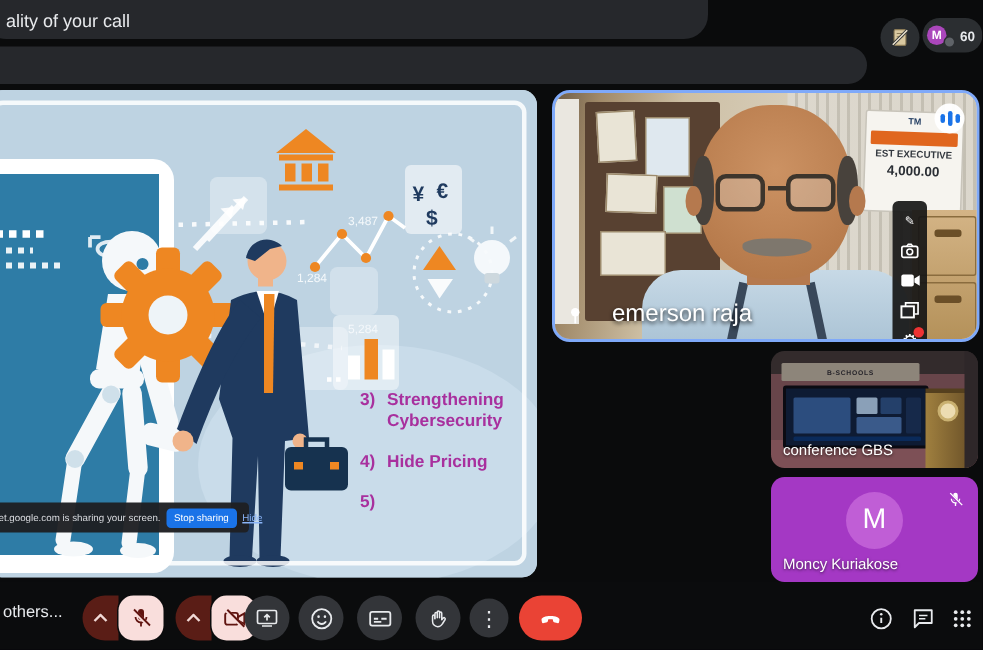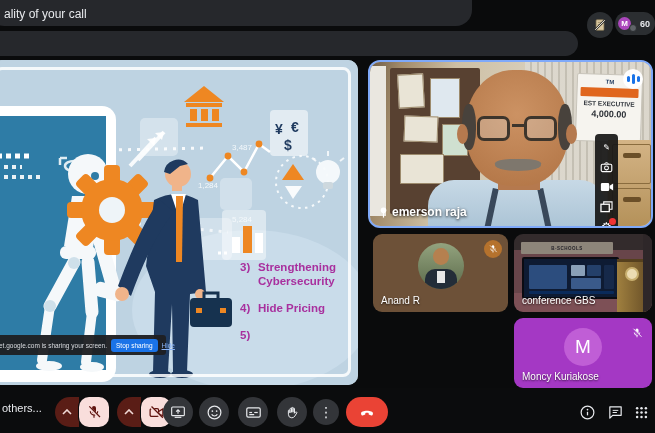--- a/index.html
+++ b/index.html
@@ -56,21 +56,21 @@
   .mv-hair { position:absolute; top:42px; width:14px; height:46px; background:#48423c; border-radius:45%; }
   .mv-ear { position:absolute; top:62px; width:11px; height:20px; background:#b5794e; border-radius:50%; }
   .lens { position:absolute; top:54px; width:33px; height:25px; border:3px solid #3d352c; border-radius:7px; background:rgba(225,232,238,.28); }
   .bridge { position:absolute; left:142px; top:62px; width:12px; height:3px; background:#3d352c; }
   .mv-must { position:absolute; left:125px; top:97px; width:46px; height:12px; background:#7e776d; border-radius:40% 40% 55% 55%; }
   .audio-badge { position:absolute; right:8px; top:7px; width:20px; height:20px; border-radius:50%; background:rgba(255,255,255,.95); display:flex; align-items:center; justify-content:center; gap:2px; }
   .ab-bar { width:3px; background:#1a73e8; border-radius:2px; }
   .cap-bar { position:absolute; left:225px; top:72px; width:23px; height:106px; background:rgba(22,22,22,.92); border-radius:4px; display:flex; flex-direction:column; align-items:center; justify-content:space-around; padding:3px 0; }
   .cap-btn { width:19px; height:18px; display:flex; align-items:center; justify-content:center; background:none; border:none; cursor:pointer; position:relative; color:#fff; }
   .cap-badge { position:absolute; right:0px; top:0px; width:7px; height:7px; background:#e33; border-radius:50%; }
-  .name-label { position:absolute; left:9px; bottom:7px; display:flex; align-items:center; gap:4px; color:#fff; font-size:12px; text-shadow:0 1px 3px rgba(0,0,0,.9);font-weight:bold; }
+  .name-label { position:absolute; left:9px; bottom:7px; display:flex; align-items:center; gap:20px; color:#fff; font-size:16px; text-shadow:0 1px 3px rgba(0,0,0,.9); }
 
   
   .ptile { border-radius:9px; overflow:hidden; }
   .pt-name { position:absolute; left:8px; bottom:6px; color:#fff; font-size:10px; text-shadow:0 1px 2px rgba(0,0,0,.7); }
   .mic-badge { position:absolute; right:6px; top:6px; width:18px; height:18px; border-radius:50%; display:flex; align-items:center; justify-content:center; }
   .t-anand { left:373px; top:234px; width:135px; height:78px; background:#6d5138; }
   .av-photo { position:absolute; left:50%; top:9px; margin-left:-23px; width:46px; height:46px; border-radius:50%; overflow:hidden; background:linear-gradient(#93a37e,#5c6b4b); }
   .av-head { position:absolute; left:50%; top:5px; margin-left:-8px; width:16px; height:17px; border-radius:50%; background:#b5804f; }
   .av-body { position:absolute; left:50%; bottom:0; margin-left:-16px; width:32px; height:20px; background:#232d38; border-radius:10px 10px 0 0; }
   .av-shirt { position:absolute; left:50%; bottom:6px; margin-left:-4px; width:8px; height:12px; background:#e8e8e8; }
@@ -350,37 +350,20 @@
     </div>
     <div class="name-label">
       <svg width="9" height="11" viewBox="0 0 9 11">
           <circle cx="4.5" cy="3.2" r="2.8" fill="#fff"></circle>
           <rect x="3.9" y="5.6" width="1.2" height="5" fill="#fff"></rect>
         </svg>
       <span>emerson raja</span>
     </div>
   </div>
 
-  <div class="abs ptile t-anand">
-    <div class="av-photo">
-      <div class="av-head"></div>
-        <div class="av-body"></div>
-        <div class="av-shirt"></div>
-    </div>
-    <div class="mic-badge" style="background:#b5722d">
-      <svg width="10" height="10" viewBox="0 0 24 24">
-          <path d="M12 3a3 3 0 0 1 3 3v5a3 3 0 0 1-6 0V6a3 3 0 0 1 3-3z" fill="#fff"></path>
-          <path d="M6.5 11a5.5 5.5 0 0 0 11 0" fill="none" stroke="#fff" stroke-width="1.8"></path>
-          <line x1="12" y1="16.5" x2="12" y2="20.5" stroke="#fff" stroke-width="1.8"></line>
-          <line x1="4" y1="4" x2="20" y2="20" stroke="#b5722d" stroke-width="3.6"></line>
-          <line x1="5" y1="3.5" x2="21" y2="19.5" stroke="#fff" stroke-width="1.8"></line>
-        </svg>
-    </div>
-    <div class="pt-name">Anand R</div>
-  </div>
 
   <div class="abs ptile t-conf">
     <div class="cg-banner">B-SCHOOLS</div>
     <div class="cg-screen">
       <div class="cgs" style="left:5px;top:6px;width:38px;height:24px;background:#2c4d7e"></div>
       <div class="cgs" style="left:47px;top:6px;width:14px;height:11px;background:#8aa0b8"></div>
       <div class="cgs" style="left:63px;top:6px;width:14px;height:11px;background:#24406a"></div>
       <div class="cgs" style="left:47px;top:19px;width:30px;height:11px;background:#3a5a8a"></div>
       <div class="cgs" style="left:80px;top:6px;width:10px;height:24px;background:#16294a"></div>
       <div class="cgs" style="left:5px;bottom:3px;width:85px;height:3px;background:#0a2a5a"></div>

